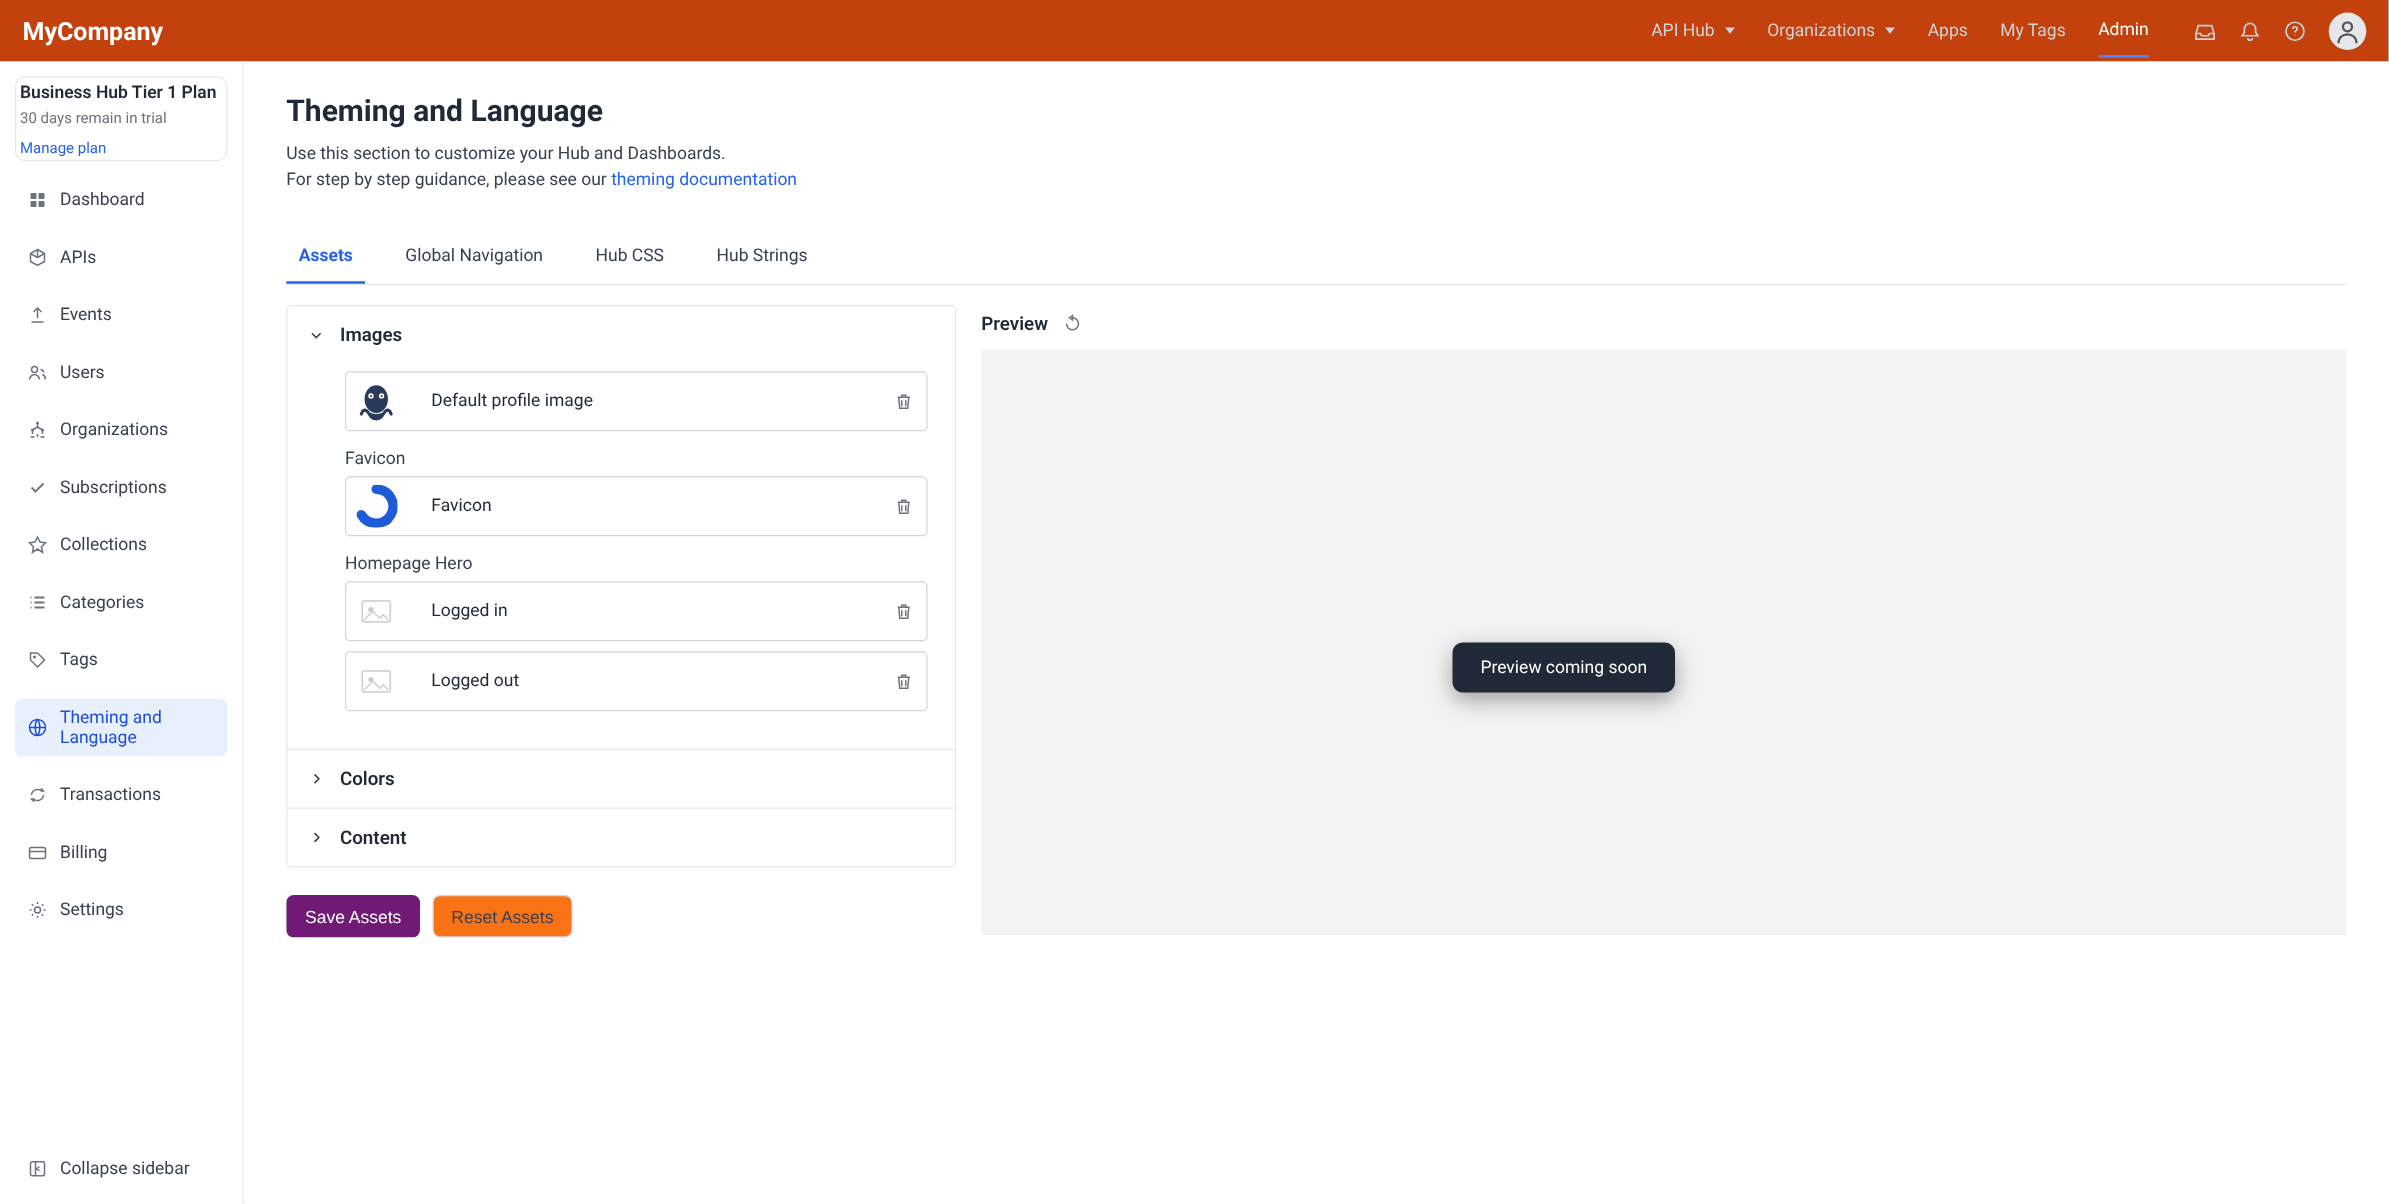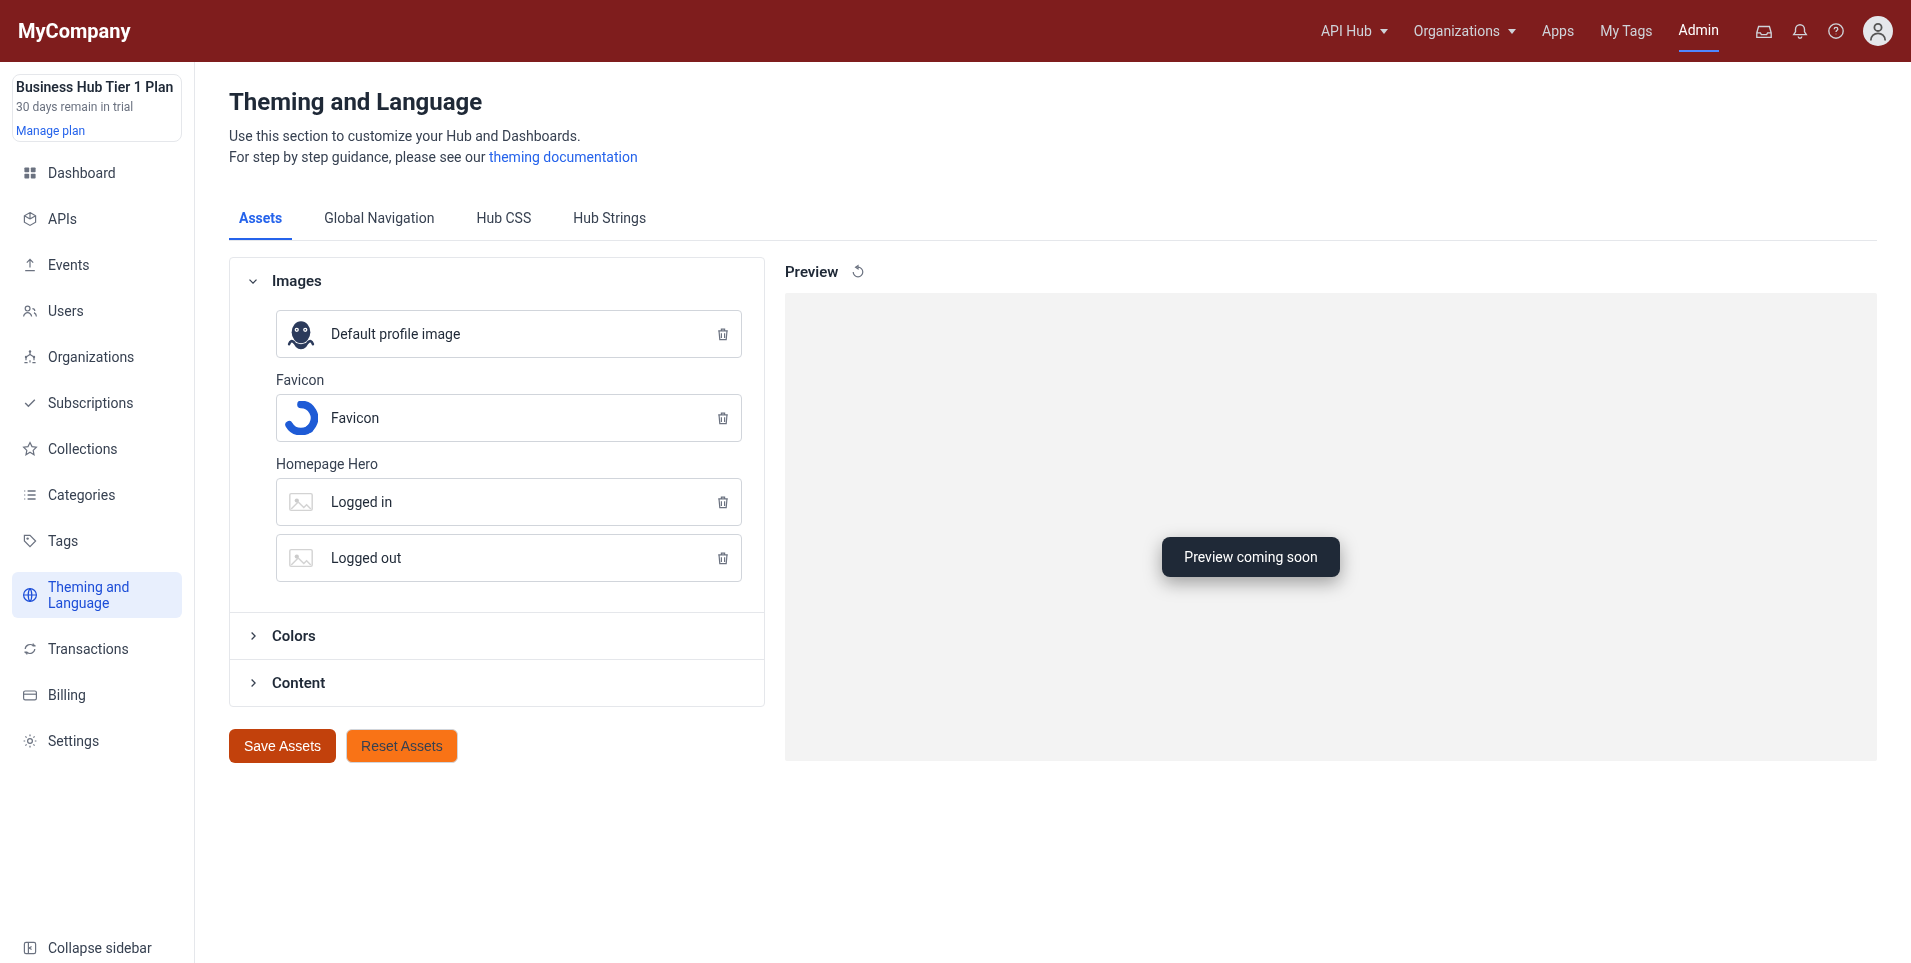--- a/index.html
+++ b/index.html
@@ -6,23 +6,23 @@
   body {
     font-family: -apple-system, BlinkMacSystemFont, "Segoe UI", Roboto, Helvetica, Arial, sans-serif;
     font-size: 14px;
     color: #1f2937;
     background: #fff;
     height: 100vh;
     overflow: hidden;
   }
   
   .topbar {
-    background: #7f1d1d;
+    background: #c2410c;
     color: #fff;
-    height: 62px;
+    height: 49px;
     display: flex;
     align-items: center;
     padding: 0 18px;
     justify-content: space-between;
   }
   .brand { font-size: 20px; font-weight: 700; }
   .topnav { display: flex; align-items: center; gap: 26px; }
   .topnav-item { color: #cfd3d9; font-size: 14px; cursor: pointer; display: flex; align-items: center; gap: 4px; padding: 12px 0; }
   .topnav-item.active { color: #fff; border-bottom: 2px solid #4f87ff; }
   .topicons { display: flex; align-items: center; gap: 18px; margin-left: 10px; }
@@ -63,34 +63,34 @@
   .tabs { display:flex; gap: 22px; border-bottom:1px solid #e5e7eb; margin-top: 30px;}
   .tab { padding: 12px 10px; font-size:14px; color:#374151; cursor:pointer;}
   .tab.active { color:#2563eb; border-bottom:2px solid #2563eb; font-weight:700;}
   .content-row { display:flex; gap: 20px; margin-top: 16px; align-items:flex-start;}
   .panel { width: 536px; border:1px solid #e5e7eb; border-radius:4px; }
   .acc-head { display:flex; align-items:center; gap:12px; padding:14px 16px; font-weight:600; font-size:15px; cursor:pointer; border-top:1px solid #e5e7eb;}
   .acc-head:first-child { border-top:none;}
   .acc-head .chev { width:14px;height:14px; color:#374151;}
   .acc-body { padding: 6px 22px 30px 46px;}
   .field-label { font-size:14px; color:#374151; margin-top:14px; margin-bottom:6px;}
-  .img-row { border:1px solid #d1d5db; border-radius:4px; padding:5px 10px 5px 6px; display:flex; align-items:center; gap:12px; }
+  .img-row { border:1px solid #d1d5db; border-radius:4px; padding:5px 10px 5px 6px; display:flex; align-items:center; gap:26px; }
   .thumb { width:36px; height:36px; display:flex; align-items:center; justify-content:center; border-radius:4px; background:#fff;}
   .thumb.placeholder { filter:grayscale(100%); opacity:.2;}
   .row-text { flex:1; font-size:14px;}
   .trash { width:16px;height:16px;color:#6b7280;cursor:pointer;}
   .actions { display:flex; gap:10px; margin-top:22px;}
   .btn { font-size:14px; padding:8px 14px; border-radius:6px; cursor:pointer; border:1px solid transparent;}
-  .btn-primary { background:#c2410c; color:#fff;}
+  .btn-primary { background:#701a75; color:#fff;}
   .btn-secondary { background:#f97316; border:1px solid #d1d5db; color:#374151;}
   
   .preview { flex:1;}
   .preview-head { display:flex; align-items:center; gap:12px; font-weight:600; font-size:15px; padding:6px 0 12px;}
   .preview-box { background:#f3f3f3; height:468px; display:flex; align-items:center; justify-content:center; border-radius:2px;}
-  .tooltip { background:#1f2937; color:#fff; padding:12px 22px; border-radius:8px; box-shadow:0 6px 18px rgba(0,0,0,.35); font-size:14px; position:relative; top:30px; left:-80px;}
+  .tooltip { background:#1f2937; color:#fff; padding:12px 22px; border-radius:8px; box-shadow:0 6px 18px rgba(0,0,0,.35); font-size:14px; position:relative; top:20px; left:-80px;}
   svg { display:block;}
 </style>
 </head>
 <body>
 
 <svg width="0" height="0" style="position:absolute">
   <defs>
     <g id="i-inbox">
         <path d="M2 12l2-7h12l2 7v5H2z M2 12h4l1 2h6l1-2h4" fill="none" stroke="currentColor" stroke-width="1.5"></path>
       </g>

